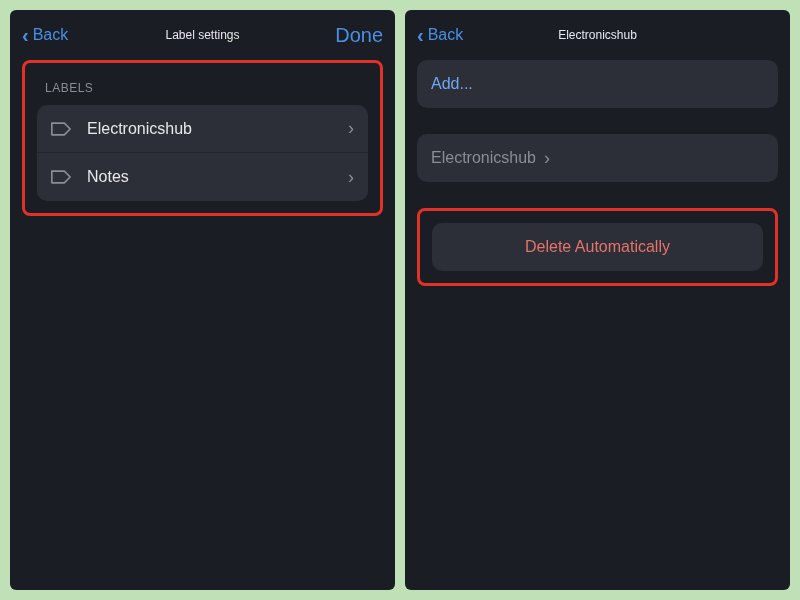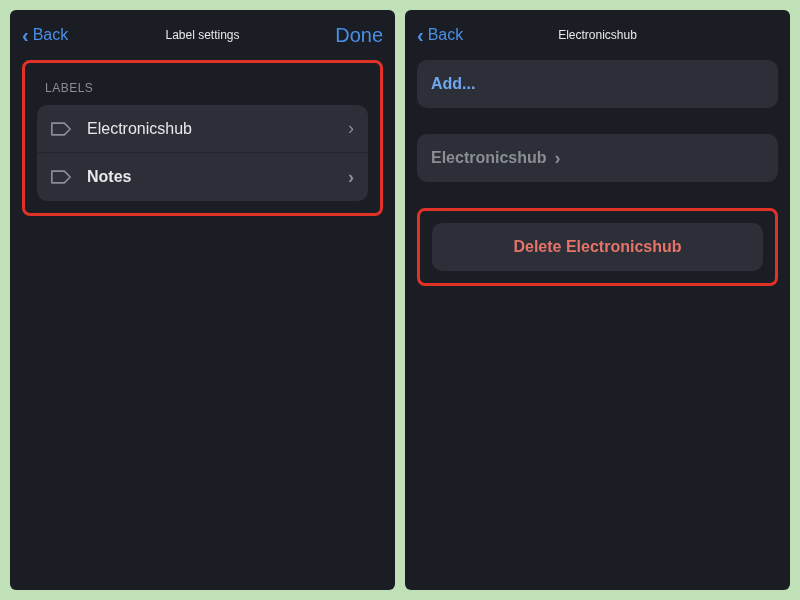--- a/index.html
+++ b/index.html
@@ -81,21 +81,21 @@
       overflow: hidden;
     }
     .list-row {
       height: 48px;
       display: flex;
       align-items: center;
       padding: 0 14px;
       border-bottom: 1px solid #23262e;
       cursor: pointer;
     }
-    .list-row:last-child { border-bottom: none; font-weight: bold; }
+    .list-row:last-child { border-bottom: none; }
     .label-icon {
       width: 20px;
       height: 16px;
       position: relative;
       margin-right: 16px;
     }
     .label-icon svg { width: 100%; height: 100%; }
     .row-text {
       color: #e8e8ea;
       font-size: 16px;
@@ -171,18 +171,18 @@
     <div class="list-group">
       <div class="list-row">
         <span class="row-value">Electronicshub</span>
         <span class="chevron-right">›</span>
       </div>
     </div>
     <div class="spacer"></div>
     <div class="highlight-box">
       <div class="list-group">
         <div class="list-row">
-          <span class="row-text red">Delete Electronicshub</span>
+          <span class="row-text red">Delete Automatically</span>
         </div>
       </div>
     </div>
   </div>
 </div>
 
 </body></html>

